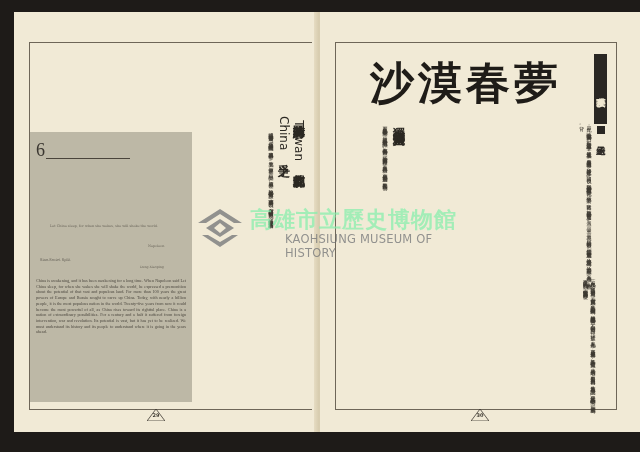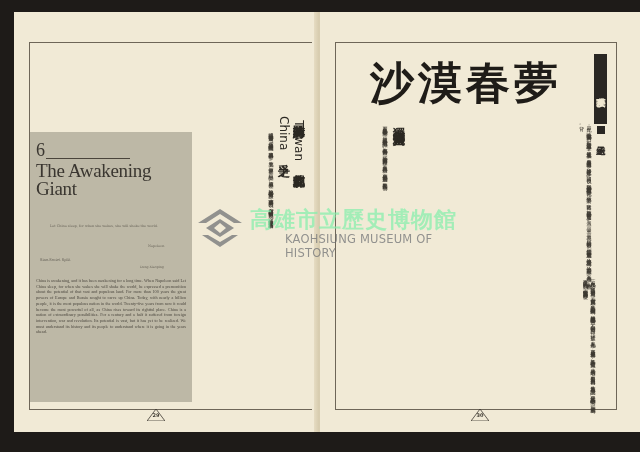--- a/index.html
+++ b/index.html
@@ -90,21 +90,20 @@
 <body>
 
 <div class="spread">
 
   <div class="page left">
     <div class="frame"></div>
 
     <div class="excerpt">
       <div class="ch-num">6</div>
       <div class="ch-rule"></div>
-      <div class="ch-title" style="top:30px">The Awakening Giant</div>
       <div class="quote">Let China sleep, for when she wakes, she will shake the world.</div>
       <div class="quote-attr">Napoleon</div>
       <div class="sub-head">Sino-Soviet Split</div>
       <div class="sub-attr">Deng Xiaoping</div>
       <div class="en-body">China is awakening, and it has been awakening for a long time. When Napoleon said Let China sleep, for when she wakes she will shake the world, he expressed a premonition about the potential of that vast and populous land. For more than 100 years the great powers of Europe and Russia sought to carve up China. Today, with nearly a billion people, it is the most populous nation in the world. Twenty-five years from now it could become the most powerful of all, as China rises toward its rightful place. China is a nation of extraordinary possibilities. For a century and a half it suffered from foreign intervention, war and revolution. Its potential is vast, but it has yet to be realized. We must understand its history and its people to understand where it is going in the years ahead.</div>
     </div>
 
     <div class="vhead-left">
       <span>蔣緯國的</span>
       <span class="en">Taiwan</span>

